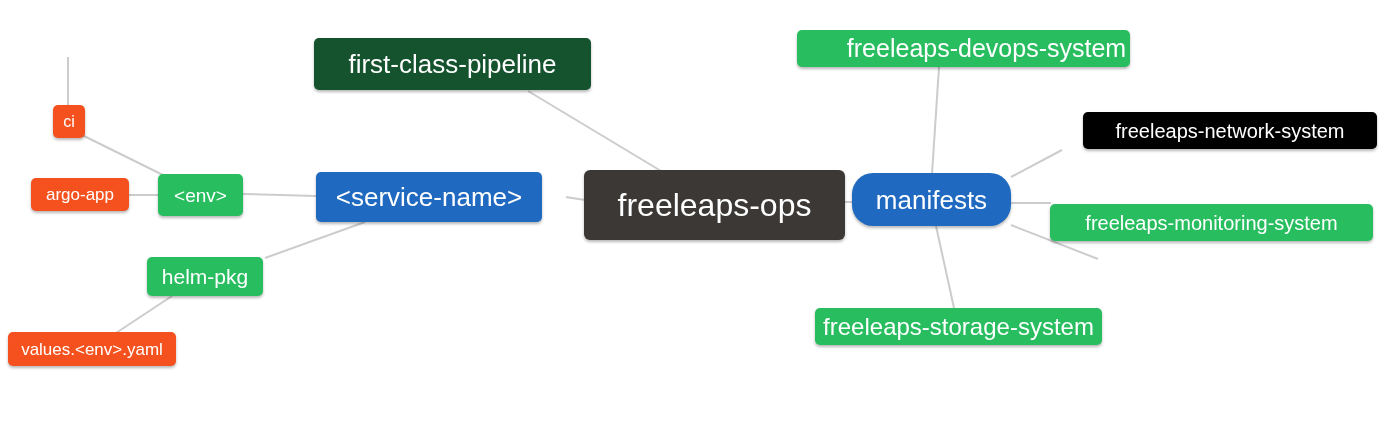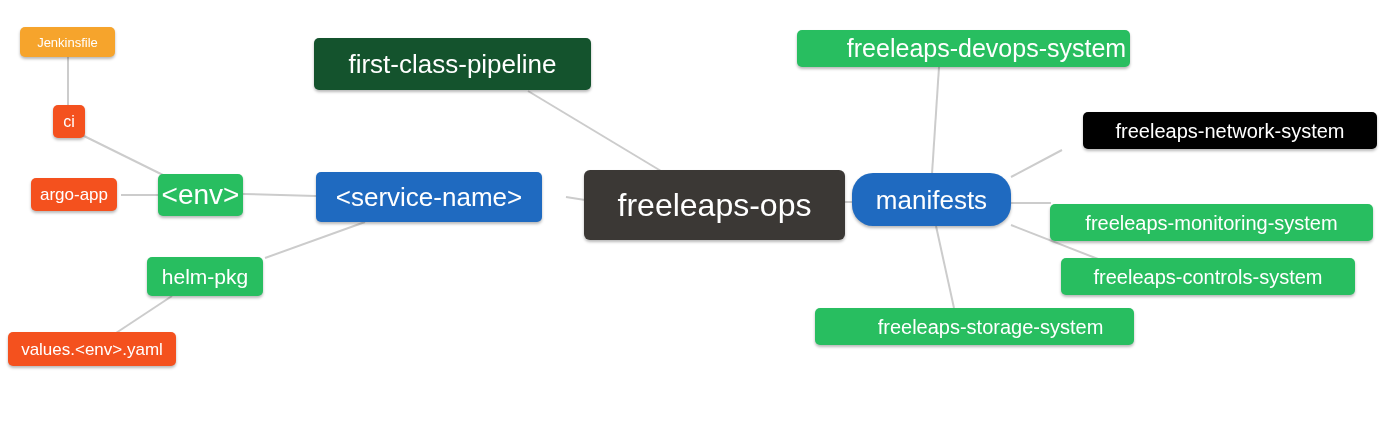--- a/index.html
+++ b/index.html
@@ -31,33 +31,33 @@
     color: #ffffff;
     white-space: nowrap;
     border-radius: 5px;
     box-shadow: 0 2px 3px rgba(0,0,0,0.28);
     cursor: pointer;
     line-height: 1;
   }
   
   .n-jenkinsfile { left: 20px;  top: 27px;  width: 95px;  height: 30px; font-size: 13px; }
   .n-ci         { left: 53px;  top: 105px; width: 32px;  height: 33px; font-size: 16px; }
-  .n-argo       { left: 31px;  top: 178px; width: 86px;  height: 33px; font-size: 17px; }
-  .n-env        { left: 158px; top: 174px; width: 85px;  height: 42px; font-size: 28px; }
+  .n-argo       { left: 31px;  top: 178px; width: 98px;  height: 33px; font-size: 17px; }
+  .n-env        { left: 158px; top: 174px; width: 85px;  height: 42px; font-size: 19px; }
   .n-helm       { left: 147px; top: 257px; width: 116px; height: 39px; font-size: 21px; }
   .n-values     { left: 8px;   top: 332px; width: 168px; height: 34px; font-size: 17px; }
   .n-fcp        { left: 314px; top: 38px;  width: 277px; height: 52px; font-size: 26px; }
   .n-service    { left: 316px; top: 172px; width: 226px; height: 50px; font-size: 26px; }
   .n-root       { left: 584px; top: 170px; width: 261px; height: 70px; font-size: 32px; border-radius: 6px; }
   .n-manifests  { left: 852px; top: 173px; width: 159px; height: 53px; font-size: 26px; }
   .n-devops     { left: 797px; top: 30px;  width: 287px; height: 37px; font-size: 25px; padding-left: 46px; }
   .n-network    { left: 1055px;top: 112px; width: 294px; height: 37px; font-size: 20px; }
   .n-monitoring { left: 1050px;top: 187px; width: 323px; height: 37px; font-size: 20px; }
   .n-controls   { left: 1061px;top: 258px; width: 294px; height: 37px; font-size: 20px; }
-  .n-storage    { left: 815px; top: 308px; width: 287px; height: 37px; font-size: 20px; padding-left: 32px; }
+  .n-storage    { left: 815px; top: 308px; width: 287px; height: 37px; font-size: 24px; }
 </style>
 </head>
 <body>
 
 <div id="canvas">
 
   <svg id="edges" viewBox="0 0 1390 421" xmlns="http://www.w3.org/2000/svg">
     <line x1="68" y1="57" x2="68" y2="105" stroke-width="2" stroke="#cccccc"></line>
     <line x1="82" y1="135" x2="167" y2="177" stroke-width="2" stroke="#cccccc"></line>
     <line x1="121" y1="195" x2="158" y2="195" stroke-width="2" stroke="#cccccc"></line>
@@ -67,29 +67,27 @@
     <line x1="528" y1="91" x2="661" y2="171" stroke-width="2" stroke="#cccccc"></line>
     <line x1="566" y1="197" x2="585" y2="200" stroke-width="2" stroke="#cccccc"></line>
     <line x1="845" y1="202" x2="853" y2="202" stroke-width="2" stroke="#cccccc"></line>
     <line x1="939" y1="67" x2="932" y2="174" stroke-width="2" stroke="#cccccc"></line>
     <line x1="1011" y1="177" x2="1062" y2="150" stroke-width="2" stroke="#cccccc"></line>
     <line x1="1011" y1="203" x2="1051" y2="203" stroke-width="2" stroke="#cccccc"></line>
     <line x1="1011" y1="225" x2="1098" y2="259" stroke-width="2" stroke="#cccccc"></line>
     <line x1="936" y1="226" x2="954" y2="308" stroke-width="2" stroke="#cccccc"></line>
   </svg>
 
-  <div class="node n-jenkinsfile" style="background-color: rgb(246, 164, 44);">Jenkinsfile</div>
   <div class="node n-ci" style="background-color: rgb(244, 81, 30);">ci</div>
   <div class="node n-argo" style="background-color: rgb(244, 81, 30);">argo-app</div>
   <div class="node n-env" style="background-color: rgb(40, 190, 96);">&lt;env&gt;</div>
   <div class="node n-helm" style="background-color: rgb(40, 190, 96);">helm-pkg</div>
   <div class="node n-values" style="background-color: rgb(244, 81, 30);">values.&lt;env&gt;.yaml</div>
   <div class="node n-fcp" style="background-color: #14532d;">first-class-pipeline</div>
   <div class="node n-service" style="background-color: rgb(31, 106, 192);">&lt;service-name&gt;</div>
   <div class="node n-root" style="background-color: rgb(59, 56, 53);">freeleaps-ops</div>
   <div class="node n-manifests" style="background-color: rgb(31, 106, 192); border-radius: 21px;">manifests</div>
   <div class="node n-devops" style="background-color: rgb(40, 190, 96);">freeleaps-devops-system</div>
   <div class="node n-network" style="background-color: #000000; margin-left: 28px;">freeleaps-network-system</div>
   <div class="node n-monitoring" style="background-color: rgb(40, 190, 96); margin-top: 17px;">freeleaps-monitoring-system</div>
-  <div class="node n-controls" style="background-color: rgb(40, 190, 96);">freeleaps-controls-system</div>
   <div class="node n-storage" style="background-color: rgb(40, 190, 96);">freeleaps-storage-system</div>
 
 </div>
 
 </body></html>

